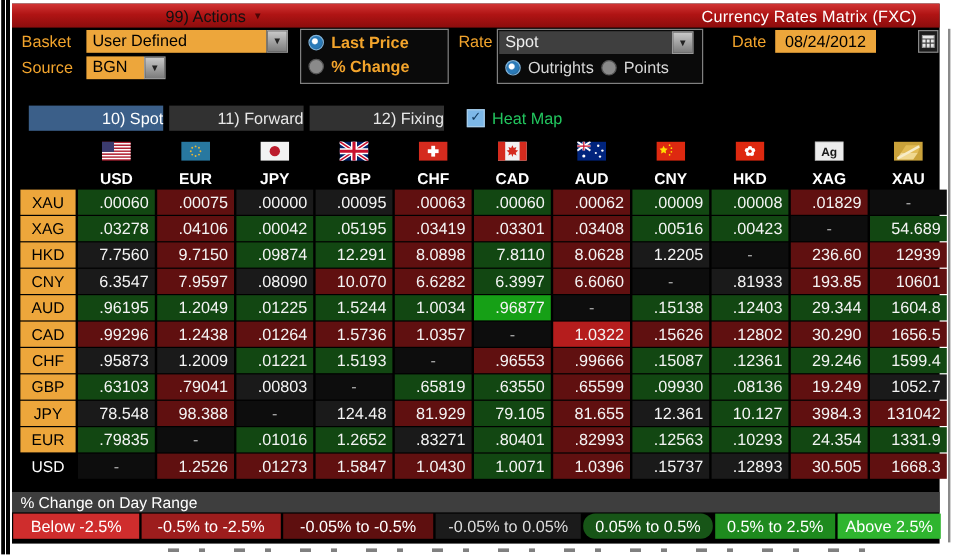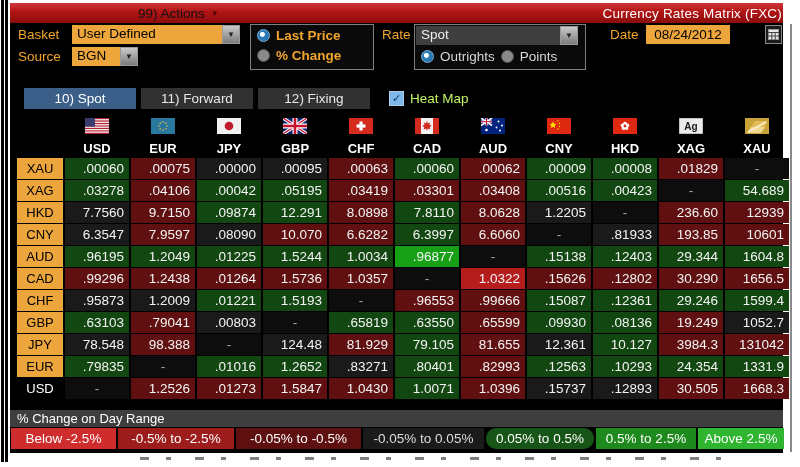--- a/index.html
+++ b/index.html
@@ -10,21 +10,21 @@
     background:linear-gradient(90deg,#000 0 3px,#fff 3px 4px,#000 4px 7px,#fff 7px 8px);}
   .right-line{position:absolute;right:8px;top:24px;width:2px;height:428px;background:#8a8a8a;}
   #app{position:absolute;left:10px;top:3px;width:773px;height:450px;background:#000;}
 
   
   .titlebar{position:absolute;top:0;left:0;width:100%;height:20px;
     background:linear-gradient(180deg,#d23535 0%,#b01414 45%,#8c0d0d 100%);
     display:flex;align-items:center;font-size:13.5px;}
   .actions{margin-left:128px;color:#111;display:flex;align-items:center;gap:6px;cursor:pointer;}
   .actions .caret{font-size:8px;color:#4a0505;}
-  .tb-title{margin-left:auto;color:#fff;padding-right:1px;letter-spacing:.2px;}
+  .tb-title{margin-left:auto;color:#fff;padding-right:19px;letter-spacing:.2px;}
 
   
   .controls{position:absolute;top:20px;left:0;width:100%;height:64px;font-size:13.5px;}
   .lbl{position:absolute;color:#f2a42c;}
   .ddwrap{position:absolute;display:flex;height:19px;}
   .dd-val{background:#eda63b;color:#000;padding:1px 5px 0 5px;white-space:nowrap;overflow:hidden;}
   .dd-btn{width:16px;background:linear-gradient(#c9c9c9,#7c7c7c);border:1px solid #999;
     color:#222;font-size:8px;display:flex;align-items:center;justify-content:center;cursor:pointer;}
   .dd-dark .dd-val{background:#3f3f3f;color:#eee;}
   .groupbox{position:absolute;border:1px solid #808080;background:#0a0a0a;}
@@ -35,27 +35,27 @@
   .radio.unsel{background:#8a8a8a;border:1px solid #555;}
   .r-orange{color:#f2a42c;font-weight:bold;}
   .r-gray{color:#d8d8d8;}
   .datefield{position:absolute;background:#eda63b;color:#000;height:19px;line-height:19px;
     text-align:center;}
   .calbtn{position:absolute;width:17px;height:19px;background:#1c1c1c;border:1px solid #888;
     box-sizing:border-box;display:flex;align-items:center;justify-content:center;cursor:pointer;}
 
   
   .tabsrow{position:absolute;top:85px;left:14px;display:flex;align-items:center;font-size:13.5px;}
-  .tab{width:112px;height:21px;line-height:21px;text-align:center;background:#313131;
+  .tab{width:112px;height:21px;line-height:21px;text-align:right;background:#313131;
     color:#e8e8e8;margin-right:5px;cursor:pointer;}
   .tab.active{background:#3b5f89;color:#fff;}
   .heatwrap{display:flex;align-items:center;gap:6px;margin-left:14px;cursor:pointer;}
   .checkbox{width:13px;height:13px;background:#7db8e8;border:1px solid #a8cce8;
     color:#10395e;font-size:11px;line-height:13px;text-align:center;font-weight:bold;}
-  .heatlbl{color:#bef264;}
+  .heatlbl{color:#22c55e;}
 
   
   .matrix{position:absolute;left:7px;top:110px;}
   .mgrid{display:grid;grid-template-columns:46px repeat(11,64px);column-gap:2px;row-gap:1px;}
   .flagcell{height:26px;display:flex;align-items:center;justify-content:center;}
   .codecell{height:17px;line-height:17px;text-align:center;color:#fff;font-size:13px;
     font-weight:bold;cursor:pointer;}
   .rowlbl{height:21px;line-height:21px;text-align:center;background:#eda63b;color:#000;
     font-size:13px;cursor:pointer;}
   .rowlbl.usd{background:#000;color:#fff;}

